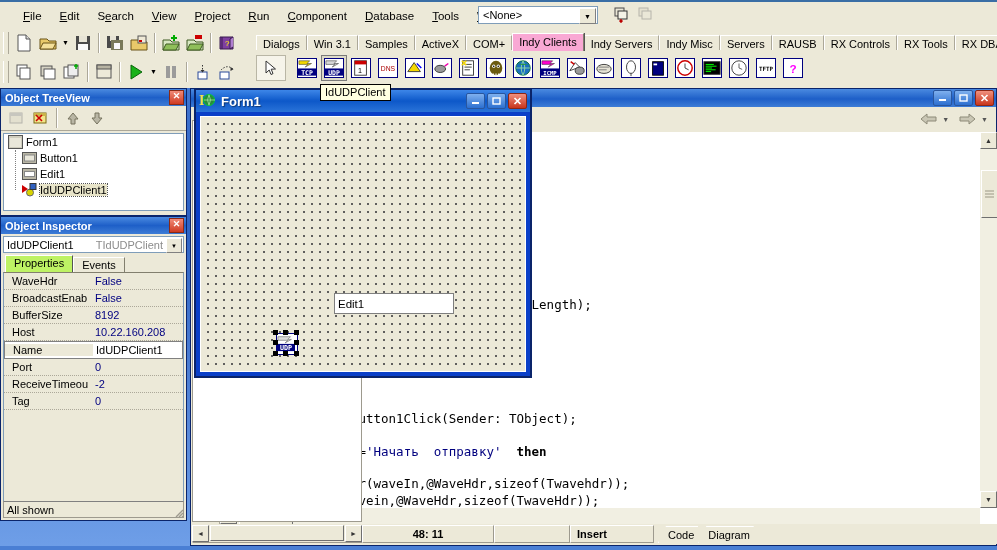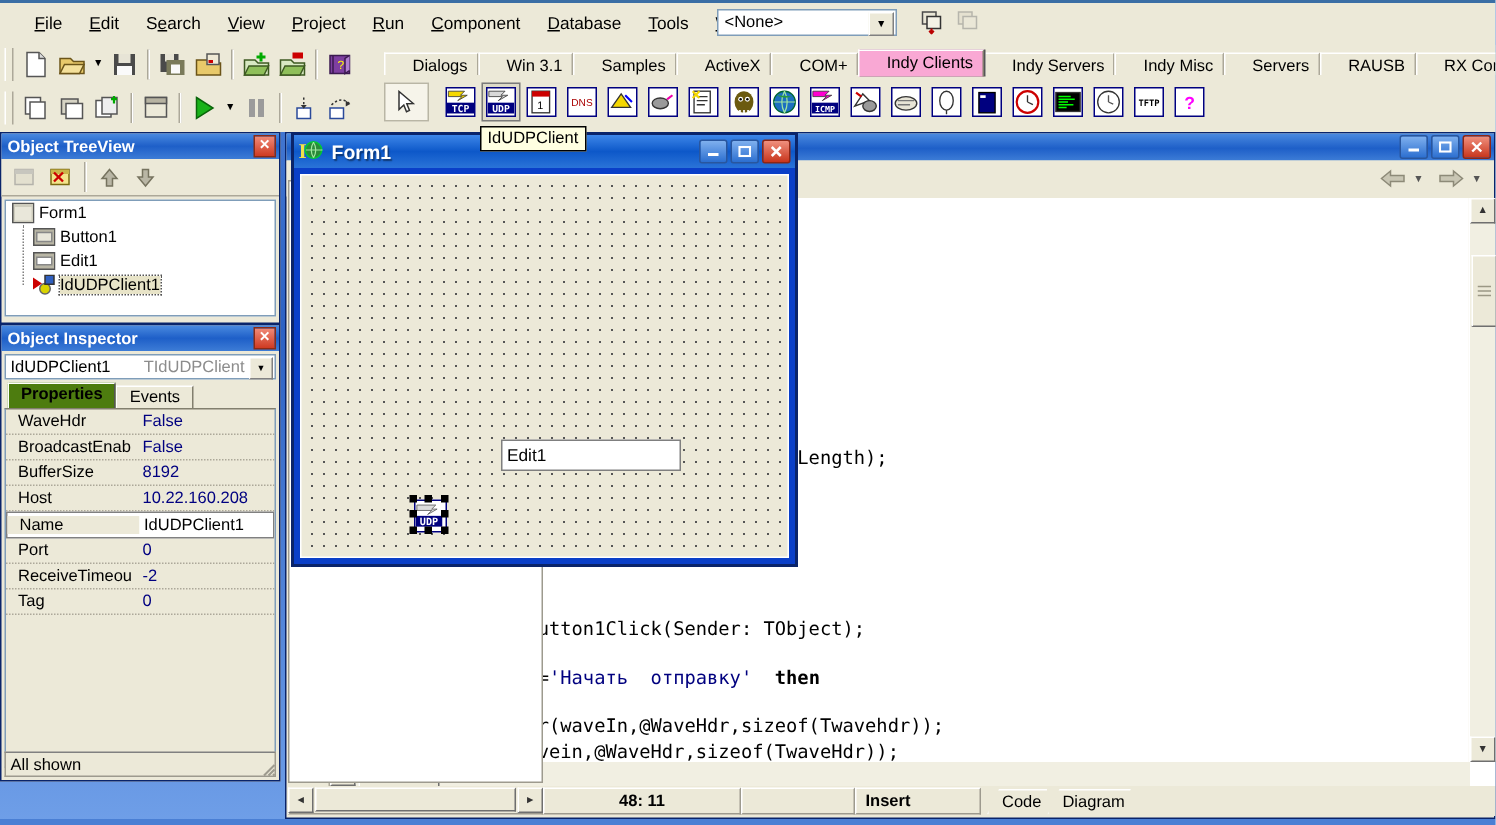--- a/index.html
+++ b/index.html
@@ -33,21 +33,21 @@
   
   .tbrow{position:absolute;left:0;height:29px;background:#ece9d8;display:flex;align-items:center;}
   .tbgrip{width:4px;height:22px;border-left:1px solid #fff;border-right:1px solid #aca899;margin:0 3px;}
   .tbtn{width:24px;height:23px;display:flex;align-items:center;justify-content:center;
     border:1px solid transparent;box-sizing:border-box;}
   .tbsep{width:1px;height:20px;background:#aca899;border-right:1px solid #fff;margin:0 3px;}
 
   
   .pal{position:absolute;left:256px;top:28px;width:741px;height:58px;background:#ece9d8;overflow:hidden;}
   .paltabs{position:absolute;left:0;top:3px;height:17px;display:flex;align-items:flex-end;}
-  .paltab{height:15px;padding:1px 6px 0 18px;font-size:11px;line-height:14px;
+  .paltab{height:15px;padding:1px 6px 0 6px;font-size:11px;line-height:14px;
     background:#ece9d8;border-left:1px solid #fff;border-top:1px solid #fff;border-right:1px solid #aca899;
     white-space:nowrap;color:#000;box-sizing:border-box;}
   .paltab.sel{height:18px;margin-bottom:-1px;background:#f9a8d4;font-weight:normal;
     border-top:1px solid #fff;border-left:1px solid #fff;border-right:1px solid #827f6e;
     box-shadow:1px 0 0 #555;z-index:3;position:relative;}
   .palicons{position:absolute;left:0;top:22px;height:32px;display:flex;align-items:center;}
   .palbtn{width:26px;height:26px;margin-right:1px;display:flex;align-items:center;justify-content:center;
     border:1px solid transparent;box-sizing:border-box;}
   .palbtn.sel{border:1px solid #7a7a7a;background:#dedbc8;}
   .icobox{width:20px;height:20px;border:1px solid #00007f;background:#fff;
@@ -78,21 +78,21 @@
   .oi-combo{margin:2px;height:17px;background:#fff;border:1px solid #7f9db9;
     display:flex;align-items:center;font-size:11px;position:relative;box-sizing:border-box;}
   .oi-combo .nm{padding-left:3px;color:#000;}
   .oi-combo .ty{margin-left:auto;margin-right:20px;color:#8c8c8c;}
   .oi-combo .cb-arrow{position:absolute;right:1px;top:1px;width:14px;height:13px;
     background:#ece9d8;border:1px solid #fff;border-right-color:#808080;border-bottom-color:#808080;
     display:flex;align-items:center;justify-content:center;font-size:6px;}
   .oi-tabs{display:flex;align-items:flex-end;height:17px;margin-left:4px;margin-top:1px;}
   .oi-tab{height:15px;padding:0 8px;font-size:11px;line-height:15px;background:#ece9d8;
     border-left:1px solid #fff;border-top:1px solid #fff;border-right:1px solid #827f6e;box-sizing:border-box;}
-  .oi-tab.sel{height:17px;background:#4d7c0f;border-right:1px solid #555;font-weight:bold;position:relative;z-index:2;}
+  .oi-tab.sel{height:17px;background:#bef264;border-right:1px solid #555;font-weight:normal;position:relative;z-index:2;}
   .oi-grid{margin:0 2px 2px 2px;border:1px solid #7f9db9;border-top:1px solid #827f6e;background:#ece9d8;
     height:240px;box-sizing:border-box;overflow:hidden;}
   .oi-row{display:flex;height:16px;align-items:center;border-bottom:1px dotted #aca899;font-size:11px;}
   .oi-row .k{width:88px;padding-left:8px;box-sizing:border-box;color:#000;overflow:hidden;white-space:nowrap;}
   .oi-row .v{flex:1;padding-left:3px;color:#000080;overflow:hidden;white-space:nowrap;}
   .oi-row.editing{border:1px solid #808080;background:#fff;height:16px;}
   .oi-row.editing .k{background:#ece9d8;}
   .oi-row.editing .v{background:#fff;}
   .oi-status{position:absolute;left:2px;bottom:2px;width:181px;height:17px;background:#ece9d8;
     border:1px solid #9d9a8e;border-top-color:#808080;box-sizing:border-box;

